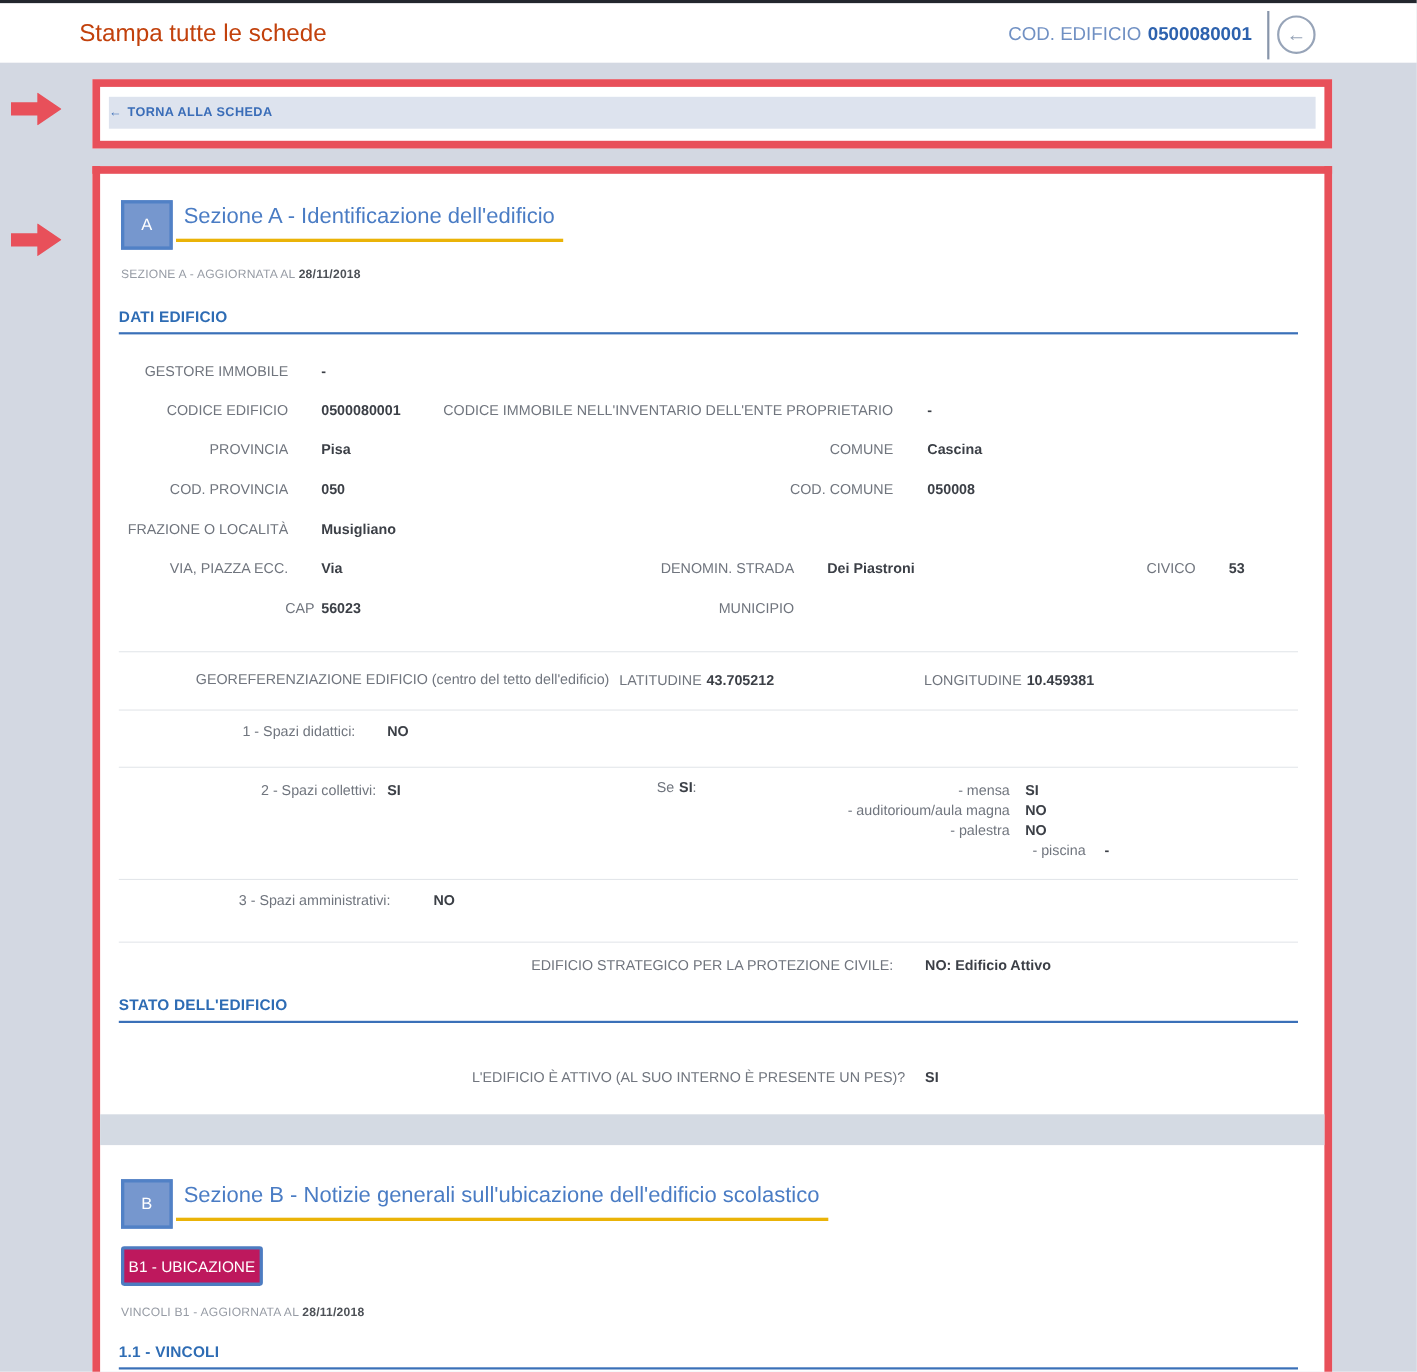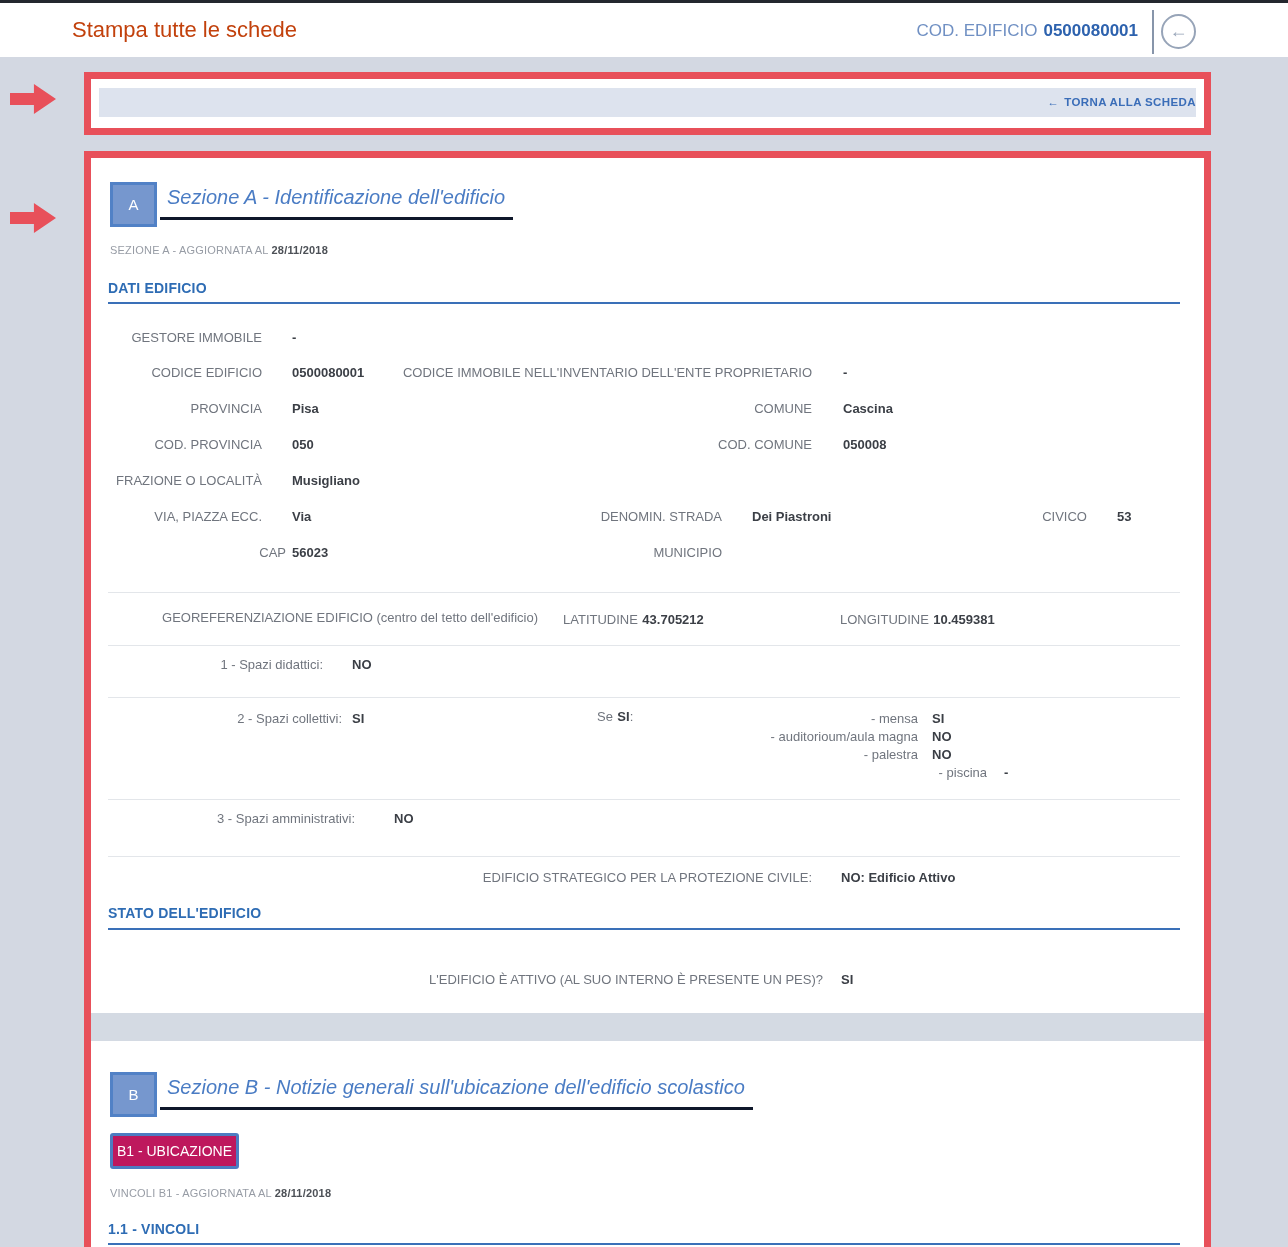--- a/index.html
+++ b/index.html
@@ -34,38 +34,38 @@
   }
 
   
   .toolbar-box {
     position:absolute; left:84px; top:72px; width:1127px; height:63px;
     border:7px solid #e8505a; background:#ffffff;
     display:flex; gap:6px; padding:9px 8px 12px 8px;
   }
   .tb-btn {
     flex:1; background:#dde3ee; color:#3a6db8; font-size:11.5px; font-weight:bold;
-    letter-spacing:.4px; text-align:right; line-height:29px; height:29px; cursor:pointer;
+    letter-spacing:.4px; text-align:left; line-height:29px; height:29px; cursor:pointer;
     white-space:nowrap;
   }
   .tb-btn .arr { font-weight:bold; margin-right:5px; }
 
   
   .content-box {
     position:absolute; left:84px; top:151px; width:1127px; height:1120px;
     border:7px solid #e8505a; border-bottom:none; background:#ffffff;
   }
   .cb { position:absolute; white-space:nowrap; }
 
   
   .badge {
     width:47px; height:45px; background:#7697ce; border:3px solid #5181c6;
     color:#ffffff; font-size:15px; text-align:center; line-height:39px;
   }
-  .sec-title-wrap { border-bottom:3px solid #0f172a; padding:0 8px 8px 7px;font-style:italic; }
+  .sec-title-wrap { border-bottom:3px solid #eab308; padding:0 8px 8px 7px; }
   .sec-title { font-size:20px; color:#4a7cc4; }
 
   .meta { font-size:11px; color:#979ca5; letter-spacing:.2px; }
   .meta b { color:#4d5157; }
 
   .subhead { font-size:14px; font-weight:bold; color:#2e6cb4; letter-spacing:.2px; }
   .blue-line { height:2px; background:#3a70b8; }
   .lt-line { height:1px; background:#e3e6ea; }
 
   .lbl { font-size:13px; color:#70757e; text-align:right; }
@@ -144,21 +144,21 @@
     <div class="cb lbl" style="left:850px; top:351px; width:146px;">CIVICO</div>
     <div class="cb val" style="left:1026px; top:351px;">53</div>
 
     <div class="cb lbl" style="left:0; top:387px; width:171px;margin-left:24px;">CAP</div>
     <div class="cb val" style="left:201px; top:387px;">56023</div>
     <div class="cb lbl" style="left:400px; top:387px; width:231px;">MUNICIPIO</div>
     <div class="cb val" style="left:661px; top:387px;"></div>
 
     <div class="cb lt-line" style="left:17px; top:434px; width:1072px;"></div>
 
-    <div class="cb lbl" style="left:0; top:452px; width:447px;padding-left:24px;">GEOREFERENZIAZIONE EDIFICIO (centro del tetto dell'edificio)</div>
+    <div class="cb lbl" style="left:16px; top:452px; width:447px;padding-left:24px;">GEOREFERENZIAZIONE EDIFICIO (centro del tetto dell'edificio)</div>
     <div class="cb" style="left:472px; top:452px;">
       <span class="inlbl">LATITUDINE</span> <span class="val">43.705212</span>
     </div>
     <div class="cb" style="left:749px; top:452px;">
       <span class="inlbl">LONGITUDINE</span> <span class="val">10.459381</span>
     </div>
 
     <div class="cb lt-line" style="left:17px; top:487px; width:1072px;"></div>
 
     <div class="cb lbl" style="left:0; top:499px; width:232px;">1 - Spazi didattici:</div>

